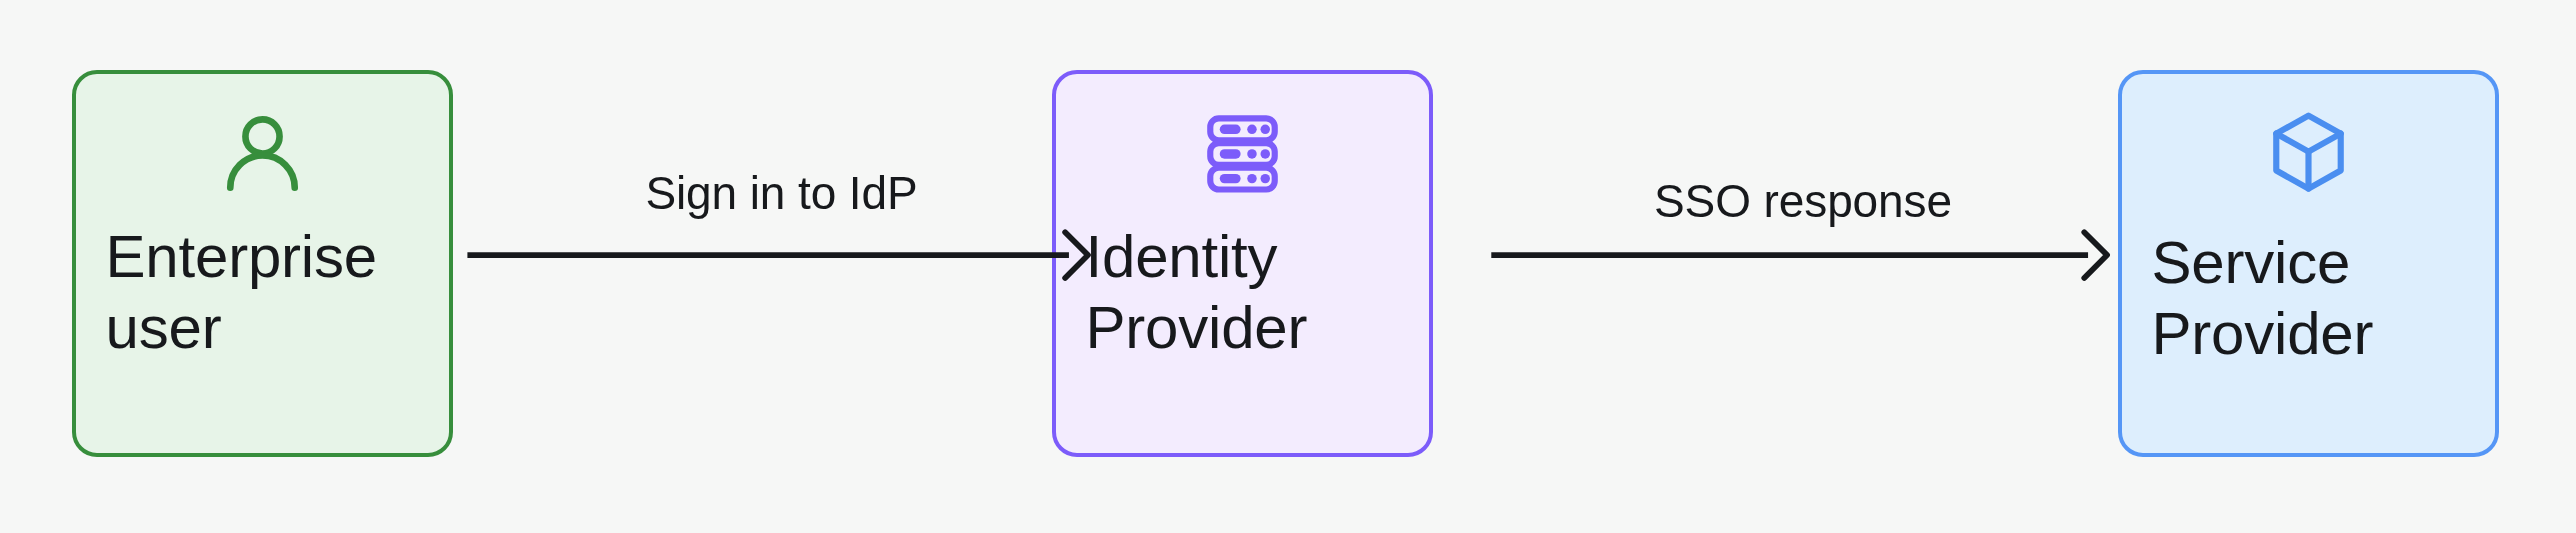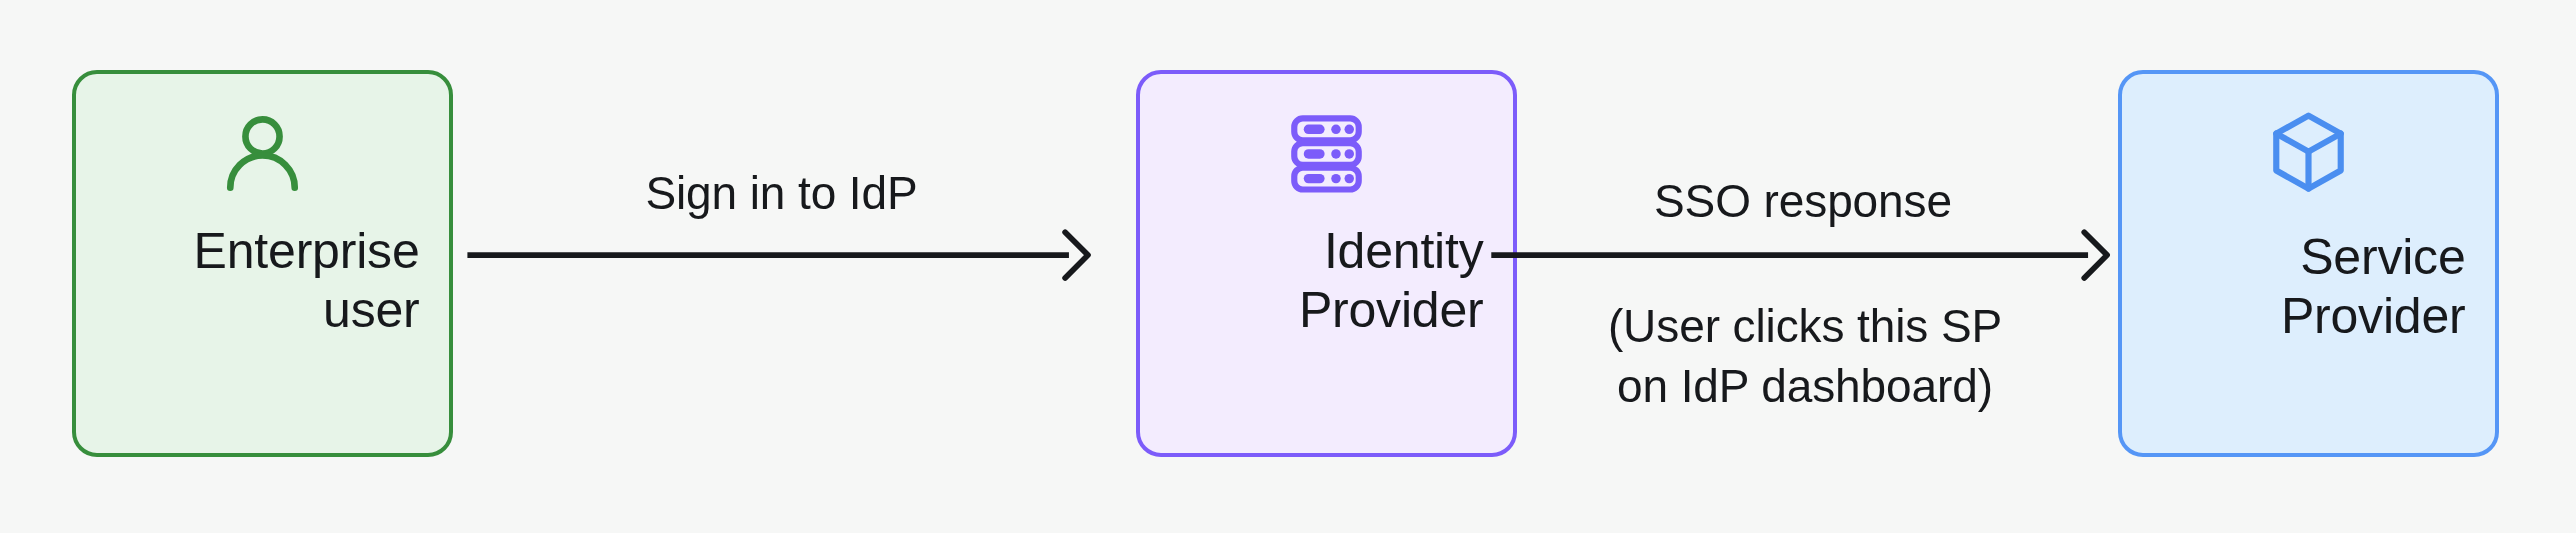--- a/index.html
+++ b/index.html
@@ -42,35 +42,35 @@
     width: 91px;
     height: 91px;
     display: flex;
     align-items: center;
     justify-content: center;
   }
 
   .node-label {
     margin-top: 23px;
     width: 314px;
-    text-align: right;
-    font-size: 50px;
+    text-align: left;
+    font-size: 60px;
     line-height: 1.18;
     color: #17191c;
     letter-spacing: -0.2px;
     white-space: pre-line;
   }
 
   #node-user {
     left: 72px;
     background: #e7f4e8;
     border-color: #378e3c;
   }
   #node-idp {
-    left: 1136px;
+    left: 1052px;
     background: #f3ecfe;
     border-color: #7c5cfa;
   }
   #node-sp {
     left: 2118px;
     background: #ddeefd;
     border-color: #5596f6;
     gap: 6px;
   }
 
@@ -179,17 +179,15 @@
   </div>
   <div class="edge-label" id="edge-1-label">Sign in to IdP</div>
 
   <div class="edge" id="edge-2">
     <svg width="624" height="533" aria-hidden="true" viewBox="0 0 655 560">
       <line x1="0" y1="268" x2="627" y2="268" stroke="#17191c" stroke-width="6"></line>
       <path d="M623 244 L647 268 L623 292" fill="none" stroke="#17191c" stroke-width="6" stroke-linecap="round" stroke-linejoin="round"></path>
     </svg>
   </div>
   <div class="edge-label" id="edge-2-label-top">SSO response</div>
-  <div class="edge-label" id="edge-2-label-bottom">(User clicks this SP
-on IdP dashboard)</div>
 
 </div>
 
 
 </body></html>

